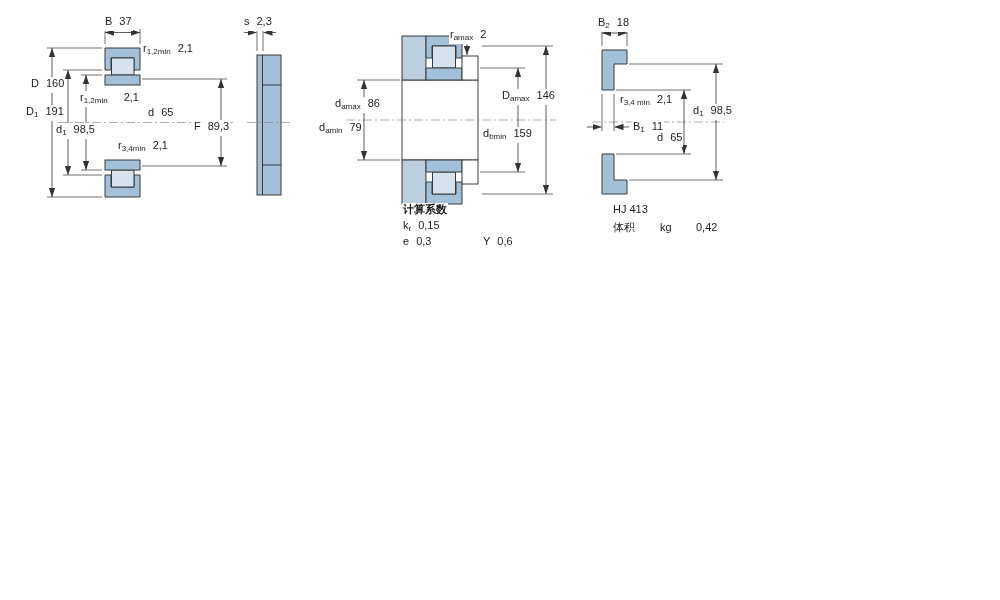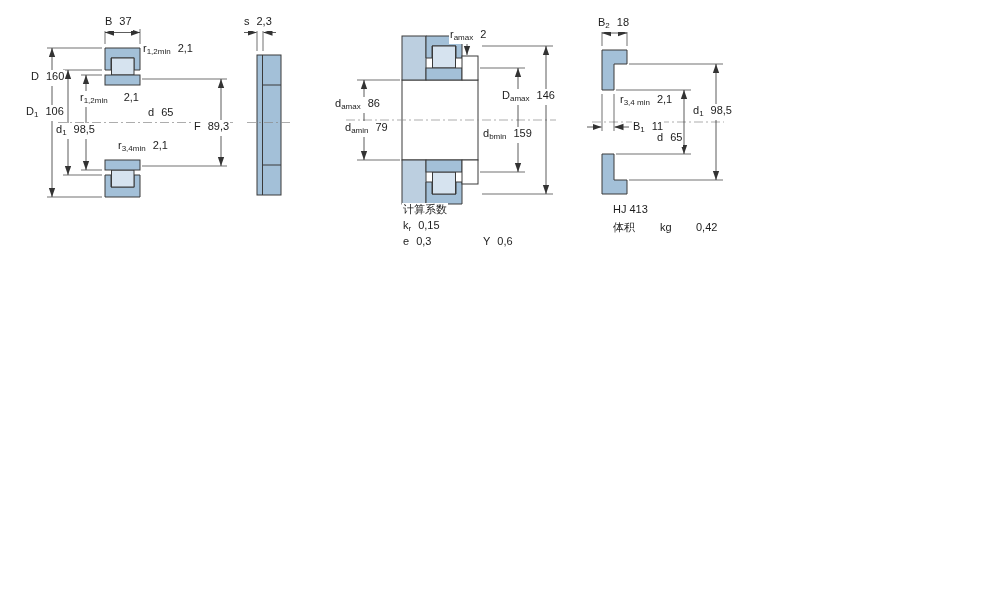--- a/index.html
+++ b/index.html
@@ -9,21 +9,21 @@
   .part{stroke:#3a3a3a;stroke-width:1;}
   .edge{stroke:#3a3a3a;stroke-width:1;fill:none;}
   .dim{stroke:#333;stroke-width:0.8;fill:none;}
   .ext{stroke:#333;stroke-width:0.7;fill:none;}
   .axis{stroke:#8a8a8a;stroke-width:0.7;fill:none;stroke-dasharray:9 3 2 3;}
   .lbl{position:absolute;font-size:11px;line-height:12px;color:#1c1c1c;white-space:nowrap;
        background:#fff;padding:0 1px;}
   .lbl sub{font-size:8px;vertical-align:-2px;}
   .lbl .v{margin-left:7px;}
   .lbl .v-lg{margin-left:16px;}
-  .b{font-weight:normal;}
+  .b{font-weight:bold;}
 </style>
 </head>
 <body>
 
 <div class="canvas">
 
   <svg width="1000" height="600">
     <defs>
       <marker id="arw" viewBox="0 0 10 10" refX="10" refY="5" markerWidth="9" markerHeight="9" markerUnits="userSpaceOnUse" orient="auto-start-reverse">
         <path d="M0,1.5 L10,5 L0,8.5 Z" fill="#333"></path>
@@ -115,33 +115,33 @@
       <line class="ext" x1="629" y1="180" x2="723" y2="180"></line>
       <line class="dim" x1="716" y1="64" x2="716" y2="180" marker-start="url(#arw)" marker-end="url(#arw)"></line>
       <line class="ext" x1="616" y1="90" x2="691" y2="90"></line>
       <line class="ext" x1="616" y1="154" x2="691" y2="154"></line>
       <line class="dim" x1="684" y1="90" x2="684" y2="154" marker-start="url(#arw)" marker-end="url(#arw)"></line>
     </g>
   </svg>
 
   <span class="lbl" style="left:104px;top:15px"><span>B</span><sub></sub><span class="v">37</span></span>
   <span class="lbl" style="left:142px;top:42px"><span>r</span><sub>1,2min</sub><span class="v">2,1</span></span>
-  <span class="lbl" style="left:30px;top:70px"><span>D</span><sub></sub><span class="v">160</span></span>
-  <span class="lbl" style="left:25px;top:105px"><span>D</span><sub>1</sub><span class="v">106</span></span>
+  <span class="lbl" style="left:30px;top:77px"><span>D</span><sub></sub><span class="v">160</span></span>
+  <span class="lbl" style="left:25px;top:105px"><span>D</span><sub>1</sub><span class="v">191</span></span>
   <span class="lbl" style="left:79px;top:91px"><span>r</span><sub>1,2min</sub><span class="v v-lg">2,1</span></span>
   <span class="lbl" style="left:55px;top:123px"><span>d</span><sub>1</sub><span class="v">98,5</span></span>
   <span class="lbl" style="left:147px;top:106px"><span>d</span><sub></sub><span class="v">65</span></span>
   <span class="lbl" style="left:117px;top:139px"><span>r</span><sub>3,4min</sub><span class="v">2,1</span></span>
   <span class="lbl" style="left:193px;top:120px"><span>F</span><sub></sub><span class="v">89,3</span></span>
 
   <span class="lbl" style="left:243px;top:15px"><span>s</span><sub></sub><span class="v">2,3</span></span>
 
   <span class="lbl" style="left:449px;top:28px"><span>r</span><sub>amax</sub><span class="v">2</span></span>
   <span class="lbl" style="left:334px;top:97px"><span>d</span><sub>amax</sub><span class="v">86</span></span>
-  <span class="lbl" style="left:344px;top:121px"><span>d</span><sub>amin</sub><span class="v">79</span></span>
+  <span class="lbl" style="left:318px;top:121px"><span>d</span><sub>amin</sub><span class="v">79</span></span>
   <span class="lbl" style="left:501px;top:89px"><span>D</span><sub>amax</sub><span class="v">146</span></span>
   <span class="lbl" style="left:482px;top:127px"><span>d</span><sub>bmin</sub><span class="v">159</span></span>
 
   <span class="lbl b" style="left:402px;top:203px">计算系数</span>
   <span class="lbl" style="left:402px;top:219px"><span>k</span><sub>r</sub><span class="v">0,15</span></span>
   <span class="lbl" style="left:402px;top:235px"><span>e</span><sub></sub><span class="v">0,3</span></span>
   <span class="lbl" style="left:482px;top:235px"><span>Y</span><sub></sub><span class="v">0,6</span></span>
 
   <span class="lbl" style="left:597px;top:16px"><span>B</span><sub>2</sub><span class="v">18</span></span>
   <span class="lbl" style="left:619px;top:93px"><span>r</span><sub>3,4 min</sub><span class="v">2,1</span></span>

